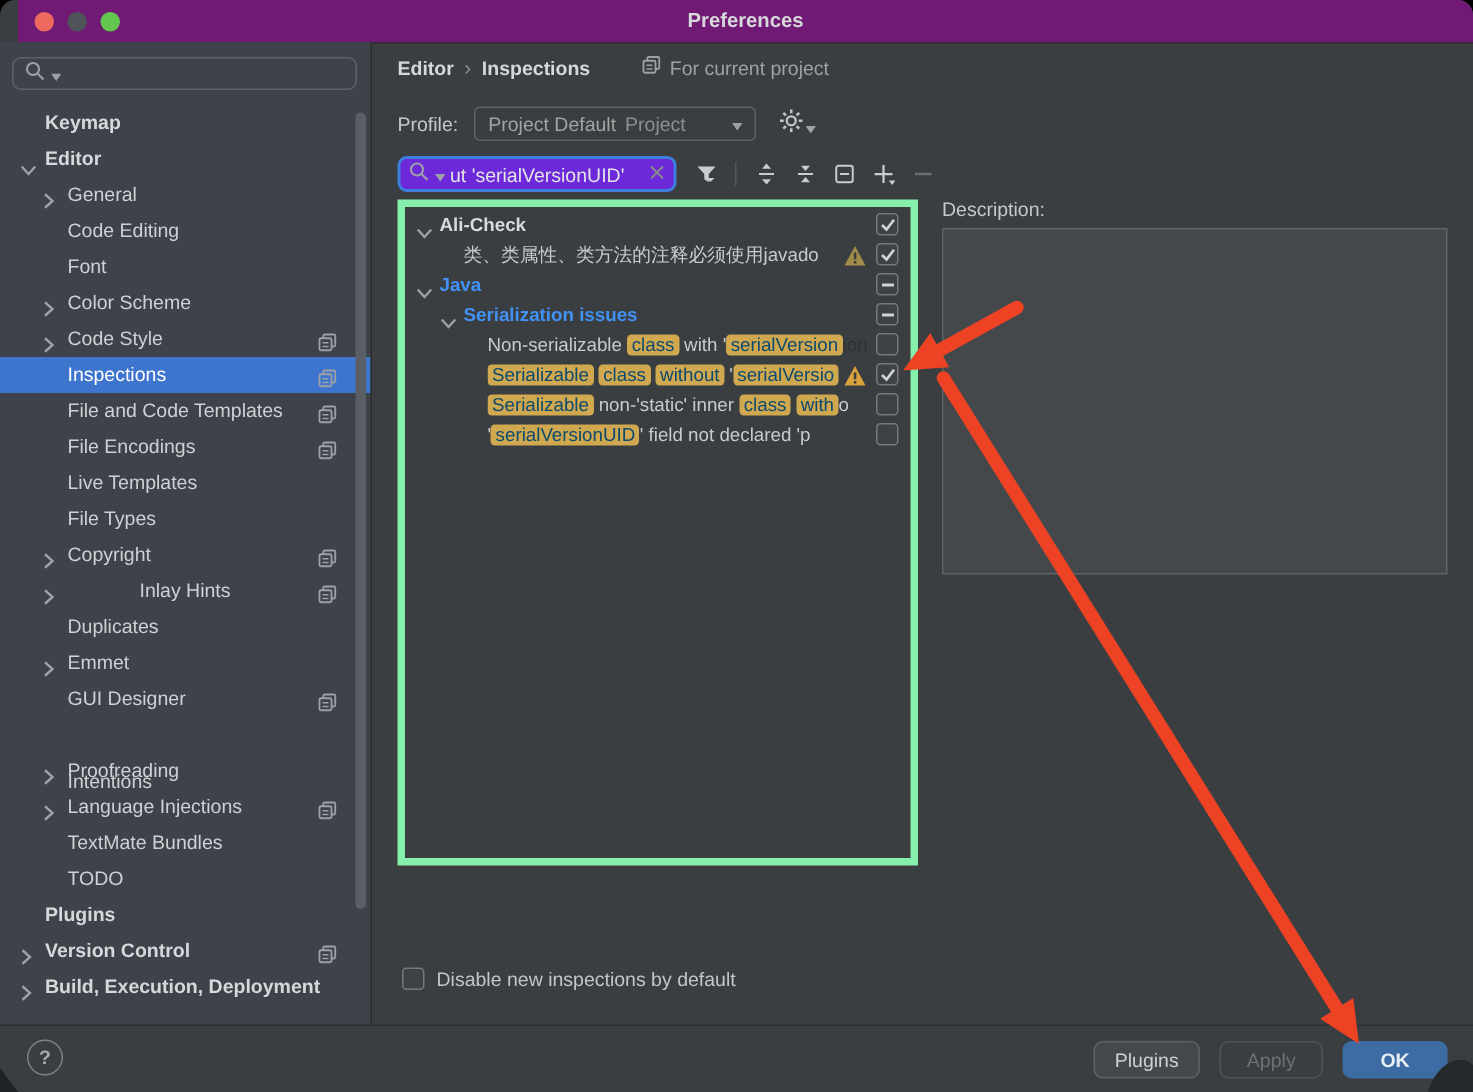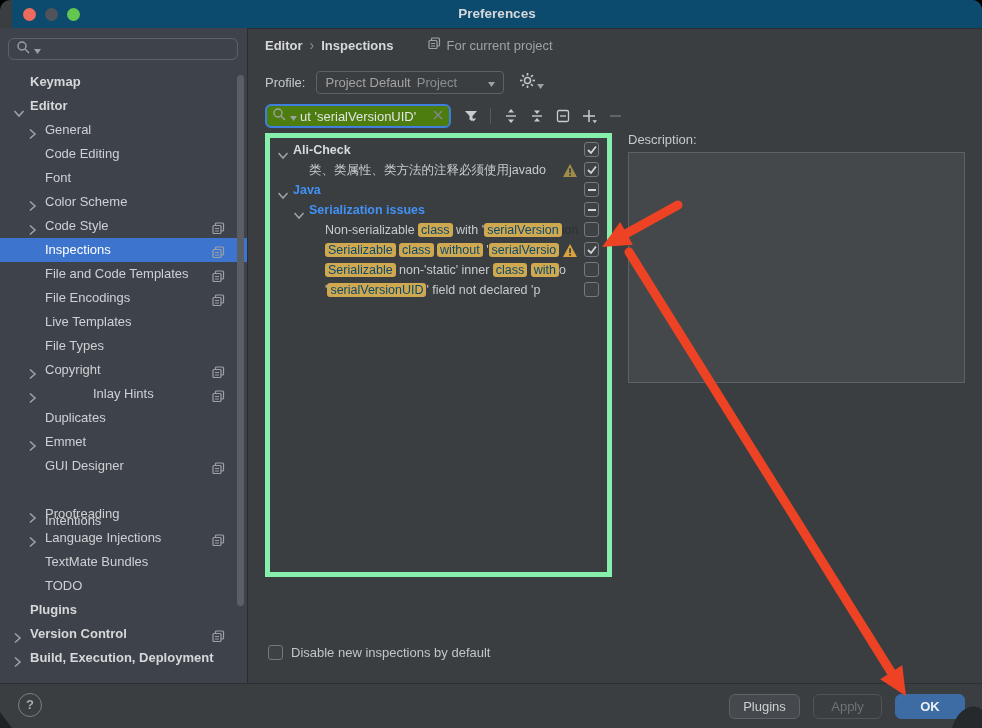--- a/index.html
+++ b/index.html
@@ -1,19 +1,19 @@
 <!DOCTYPE html>
 <html style="--accent: #3C74CE; --ok: #3D6CA4; --red: #ED4324; --chip: #CFA850; --linkblue: #4291F5;"><head>
 <meta charset="utf-8">
 <style>
   html,body{margin:0;padding:0;background:#000;}
   body{width:982px;height:728px;font-family:"Liberation Sans",sans-serif;font-size:13px;color:#C8CBCD;position:relative;overflow:hidden;}
   #window{position:absolute;inset:0;background:#3A3E41;border-radius:10px 10px 0 0;overflow:hidden;}
   
-  .titlebar{position:absolute;top:0;left:12px;right:0;height:28px;background:#0c4a6e;border-bottom:1px solid #2C2F31;}
+  .titlebar{position:absolute;top:0;left:12px;right:0;height:28px;background:#701a75;border-bottom:1px solid #2C2F31;}
   .tl-group{position:absolute;left:11px;top:8px;display:flex;gap:9px;}
   .tl{width:13px;height:13px;border-radius:50%;}
   .win-title{position:absolute;left:0;right:0;top:0;line-height:28px;text-align:center;font-weight:bold;color:#D6D8DA;font-size:13.5px;}
   
   .sidebar{position:absolute;top:28px;left:0;width:248px;height:655px;background:#3E434B;border-right:1px solid #2B2D30;overflow:hidden;box-sizing:border-box;}
   .side-search{position:absolute;left:8px;top:10px;width:230px;height:22px;border:1px solid #5E6268;border-radius:6px;box-sizing:border-box;display:flex;align-items:center;padding-left:7px;gap:3px;}
   .side-items{position:absolute;top:42px;left:0;right:0;}
   .srow{height:24px;line-height:24px;position:relative;color:#CED1D3;cursor:default;white-space:nowrap;}
   .srow.b{font-weight:bold;color:#D6D8DA;}
   .srow.sel{background:var(--accent);color:#FFF;}
@@ -28,21 +28,21 @@
   .bc-sep{color:#8B8F93;font-size:14px;}
   .bc-scope{color:#9EA2A6;display:flex;align-items:center;gap:5px;margin-left:28px;}
   .profile-row{position:absolute;left:17px;top:42px;height:24px;display:flex;align-items:center;}
   .profile-label{color:#C6C9CB;margin-right:11px;}
   .profile-select{width:188px;height:23px;border:1px solid #5E6266;border-radius:4px;box-sizing:border-box;display:flex;align-items:center;padding:0 8px;gap:6px;}
   .ps-val{color:#a3a3a3;}
   .ps-suffix{color:#8B9094;}
   .ps-caret{margin-left:auto;}
   .gear-wrap{margin-left:15px;display:flex;align-items:flex-end;gap:1px;}
   .insp-toolbar{position:absolute;left:17px;top:76px;height:24px;display:flex;align-items:center;}
-  .insp-search{width:186px;height:24px;border:2px solid #3E7EDD;border-radius:6px;background:#4d7c0f;box-sizing:border-box;display:flex;align-items:center;padding:0 5px;gap:3px;}
+  .insp-search{width:186px;height:24px;border:2px solid #3E7EDD;border-radius:6px;background:#6d28d9;box-sizing:border-box;display:flex;align-items:center;padding:0 5px;gap:3px;}
   .insp-search .q{color:#E2E4E6;white-space:nowrap;overflow:hidden;flex:1;}
   .tbicon{width:22px;text-align:center;margin-left:4px;display:flex;justify-content:center;align-items:center;height:22px;}
   .tb-divider{width:1px;height:16px;background:#55595D;margin:0 5px 0 8px;}
   
   .tree-panel{position:absolute;left:17px;top:105px;width:347px;height:444px;border:5px solid #86efac;box-sizing:border-box;overflow:hidden;padding-top:2px;}
   .trow{height:20px;line-height:20px;position:relative;font-size:12.5px;white-space:nowrap;}
   .trow .chev{position:absolute;top:6px;}
   .trow .txt{position:absolute;top:0;overflow:hidden;}
   .trow.gw .txt{font-weight:bold;color:#D8DADC;}
   .trow.gb .txt{font-weight:bold;color:var(--linkblue);}

